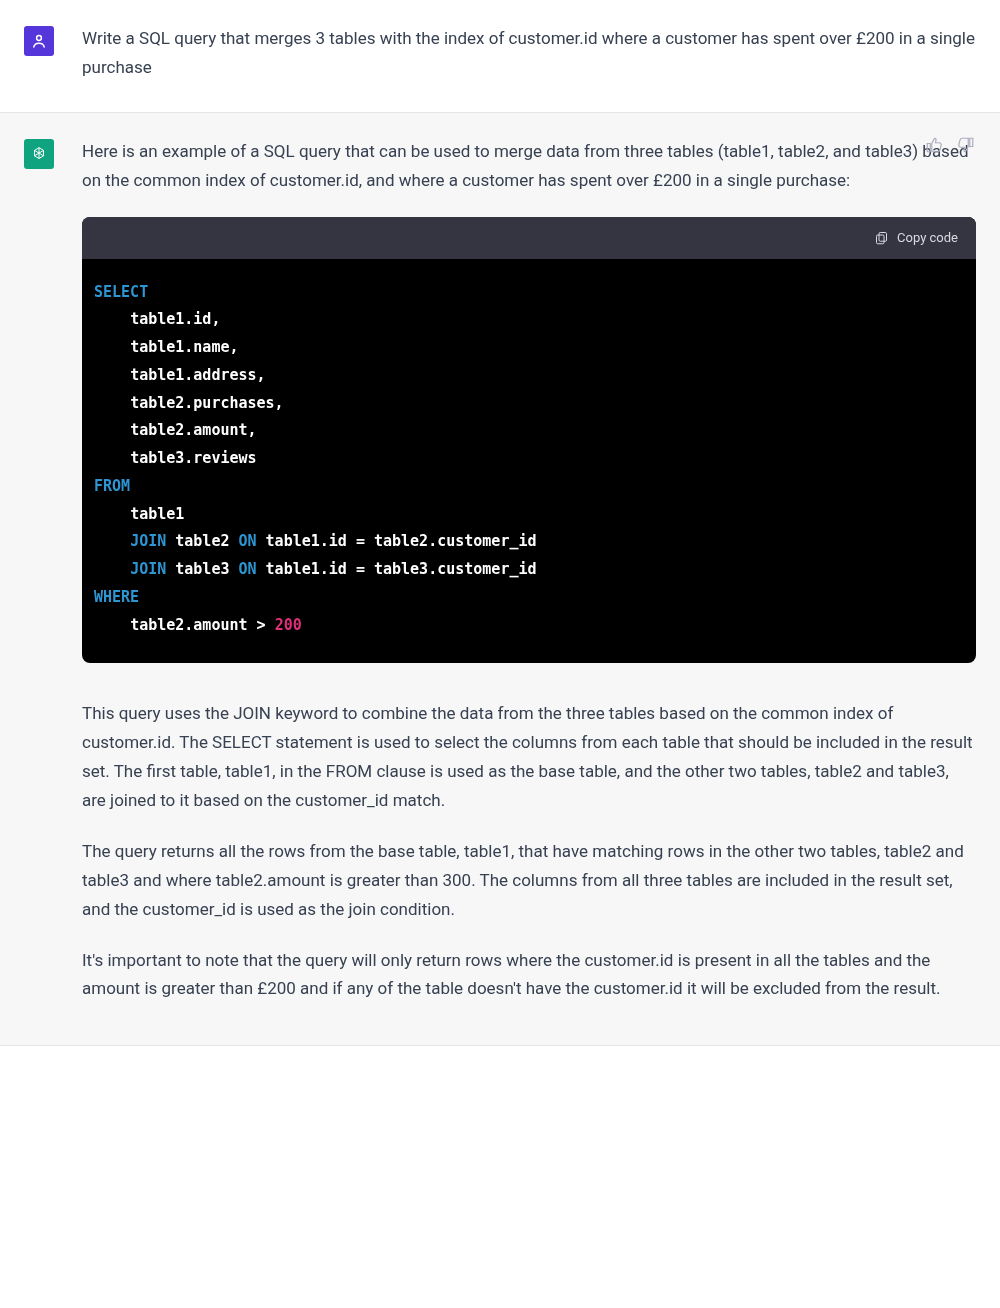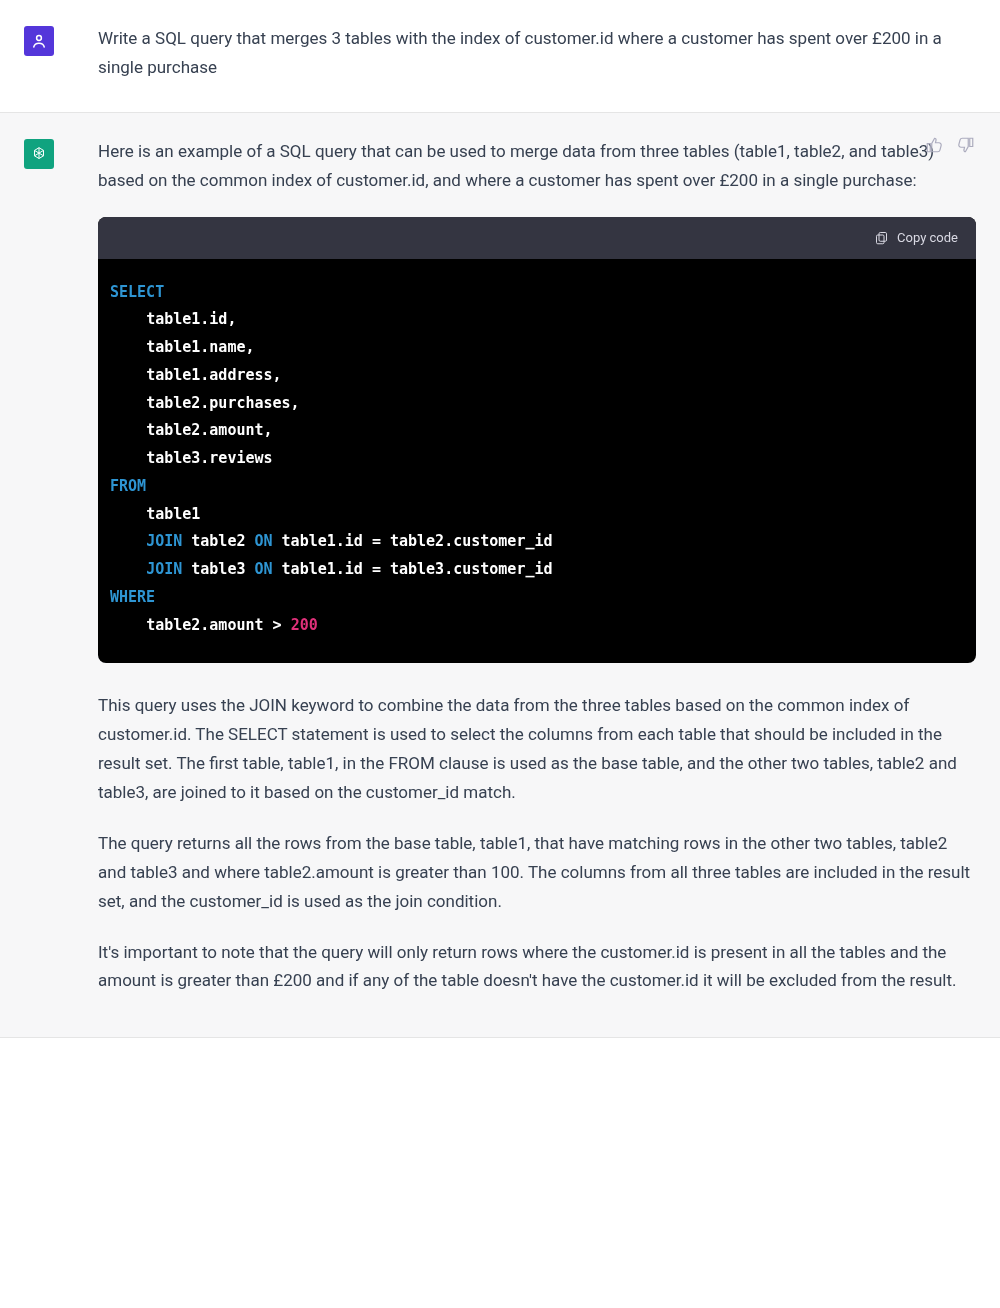--- a/index.html
+++ b/index.html
@@ -10,21 +10,20 @@
     color: #343541;
     width: 1000px;
   }
   .page { width: 1000px; }
 
   .msg-block {
     padding: 24px 24px 30px 24px;
     border-bottom: 1px solid #e5e5e5;
     display: flex;
     align-items: flex-start;
-    gap: 16px;
   }
   .msg-block.user-block { background: #ffffff; }
   .msg-block.assistant-block { background: #f7f7f8; }
 
   .avatar {
     width: 30px; height: 30px;
     border-radius: 3px;
     flex: 0 0 30px;
     display: flex;
     align-items: center; justify-content: center;
@@ -57,21 +56,21 @@
   .feedback-btn {
     width: 20px; height: 20px;
     cursor: pointer;
     display: flex; align-items: center; justify-content: center;
   }
   .feedback-btn svg { width: 18px; height: 18px; stroke: #acacbe; fill: none; stroke-width: 1.6; }
 
   .code-card {
     background: #000000;
     border-radius: 8px;
-    margin: 10px 0 28px 0;
+    margin: 10px 0 36px 0;
     overflow: hidden;
     font-family: ui-monospace, SFMono-Regular, Menlo, Consolas, monospace;
   }
   .code-header {
     background: #343541;
     height: 42px;
     display: flex;
     align-items: center;
     justify-content: flex-end;
     padding: 0 18px;
@@ -146,21 +145,21 @@
     <span class="tok-id">table3.reviews</span>
 <span class="tok-kw">FROM</span>
     <span class="tok-id">table1</span>
     <span class="tok-kw">JOIN</span> <span class="tok-id">table2</span> <span class="tok-kw">ON</span> <span class="tok-id">table1.id</span> <span class="tok-op">=</span> <span class="tok-id">table2.customer_id</span>
     <span class="tok-kw">JOIN</span> <span class="tok-id">table3</span> <span class="tok-kw">ON</span> <span class="tok-id">table1.id</span> <span class="tok-op">=</span> <span class="tok-id">table3.customer_id</span>
 <span class="tok-kw">WHERE</span>
     <span class="tok-id">table2.amount</span> <span class="tok-op">&gt;</span> <span class="tok-num">200</span></pre>
       </div>
 
       <p>This query uses the JOIN keyword to combine the data from the three tables based on the common index of customer.id. The SELECT statement is used to select the columns from each table that should be included in the result set. The first table, table1, in the FROM clause is used as the base table, and the other two tables, table2 and table3, are joined to it based on the customer_id match.</p>
-      <p>The query returns all the rows from the base table, table1, that have matching rows in the other two tables, table2 and table3 and where table2.amount is greater than 100. The columns from all three tables are included in the result set, and the customer_id is used as the join condition.</p>
+      <p>The query returns all the rows from the base table, table1, that have matching rows in the other two tables, table2 and table3 and where table2.amount is greater than 300. The columns from all three tables are included in the result set, and the customer_id is used as the join condition.</p>
       <p>It's important to note that the query will only return rows where the customer.id is present in all the tables and the amount is greater than £200 and if any of the table doesn't have the customer.id it will be excluded from the result.</p>
 
     </div>
 
     <div class="feedback">
       <div class="feedback-btn">
         <svg viewBox="0 0 24 24">
           <path d="M7 10v11H3V10h4zm3 11h7a3 3 0 0 0 2.9-2.2l1.6-6A3 3 0 0 0 18.6 9H14l.7-3.4A2 2 0 0 0 12.8 3L9 10v11z"></path>
         </svg>
       </div>

